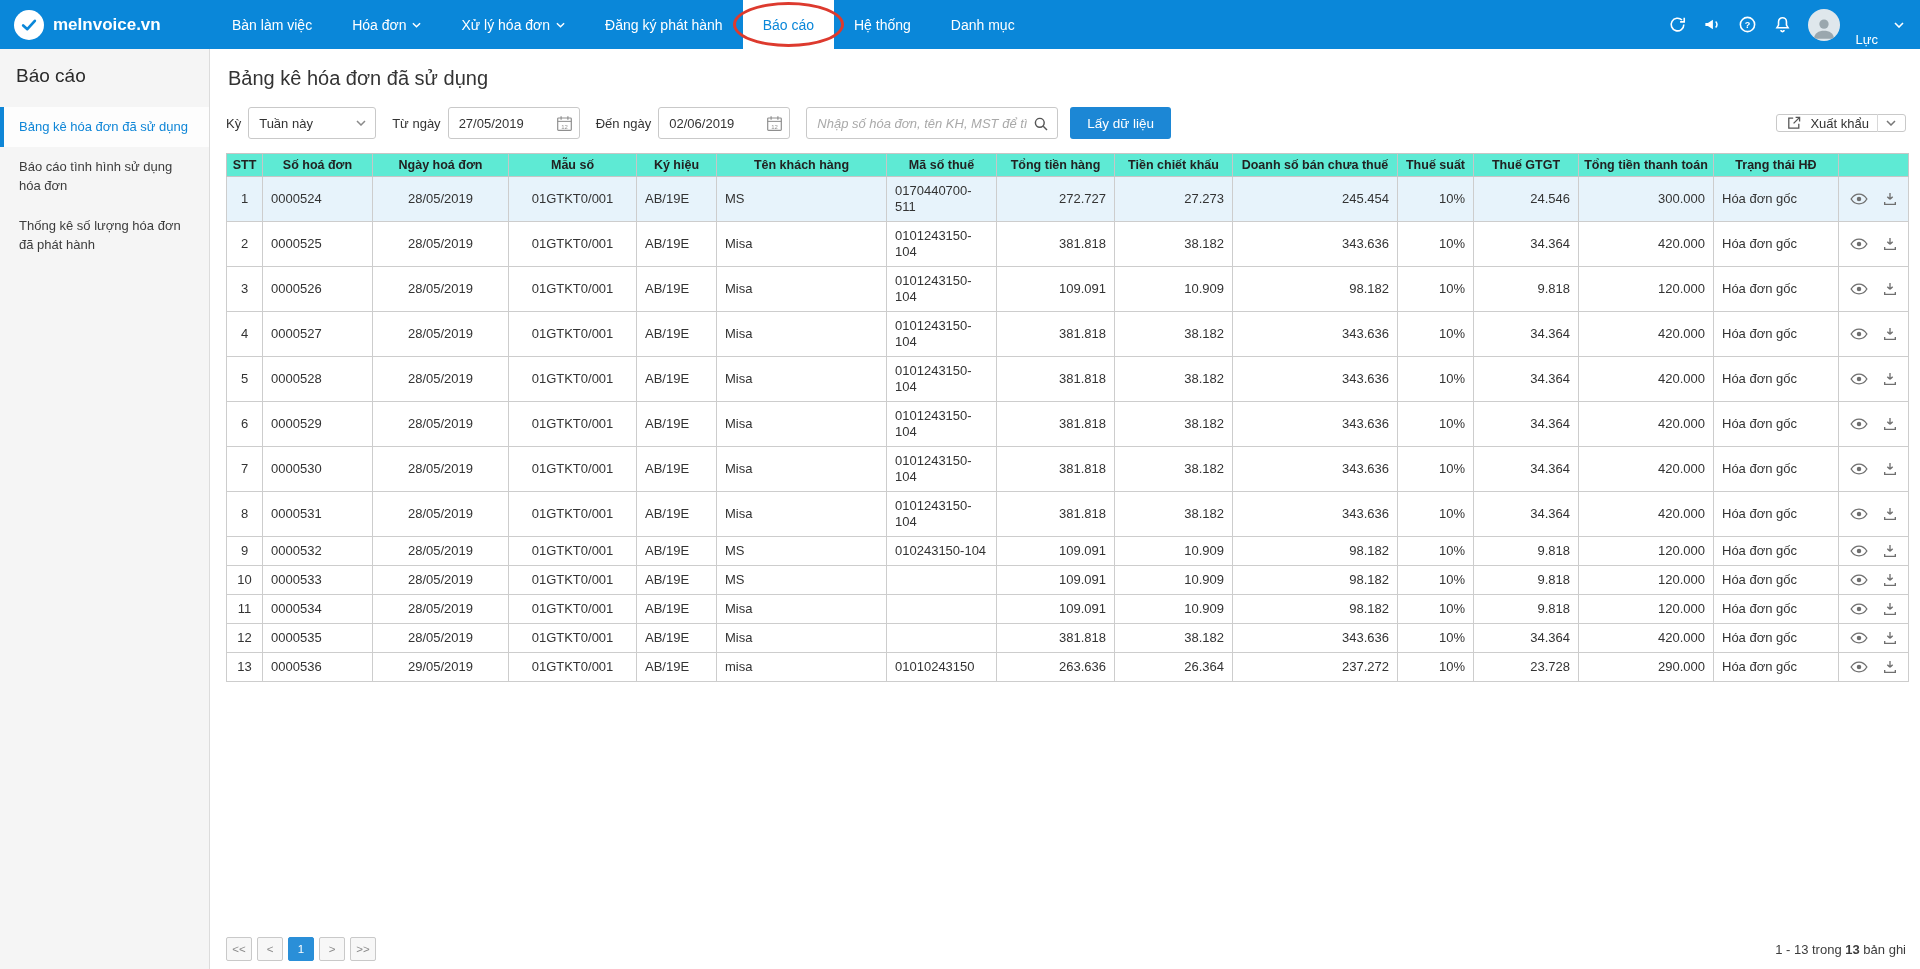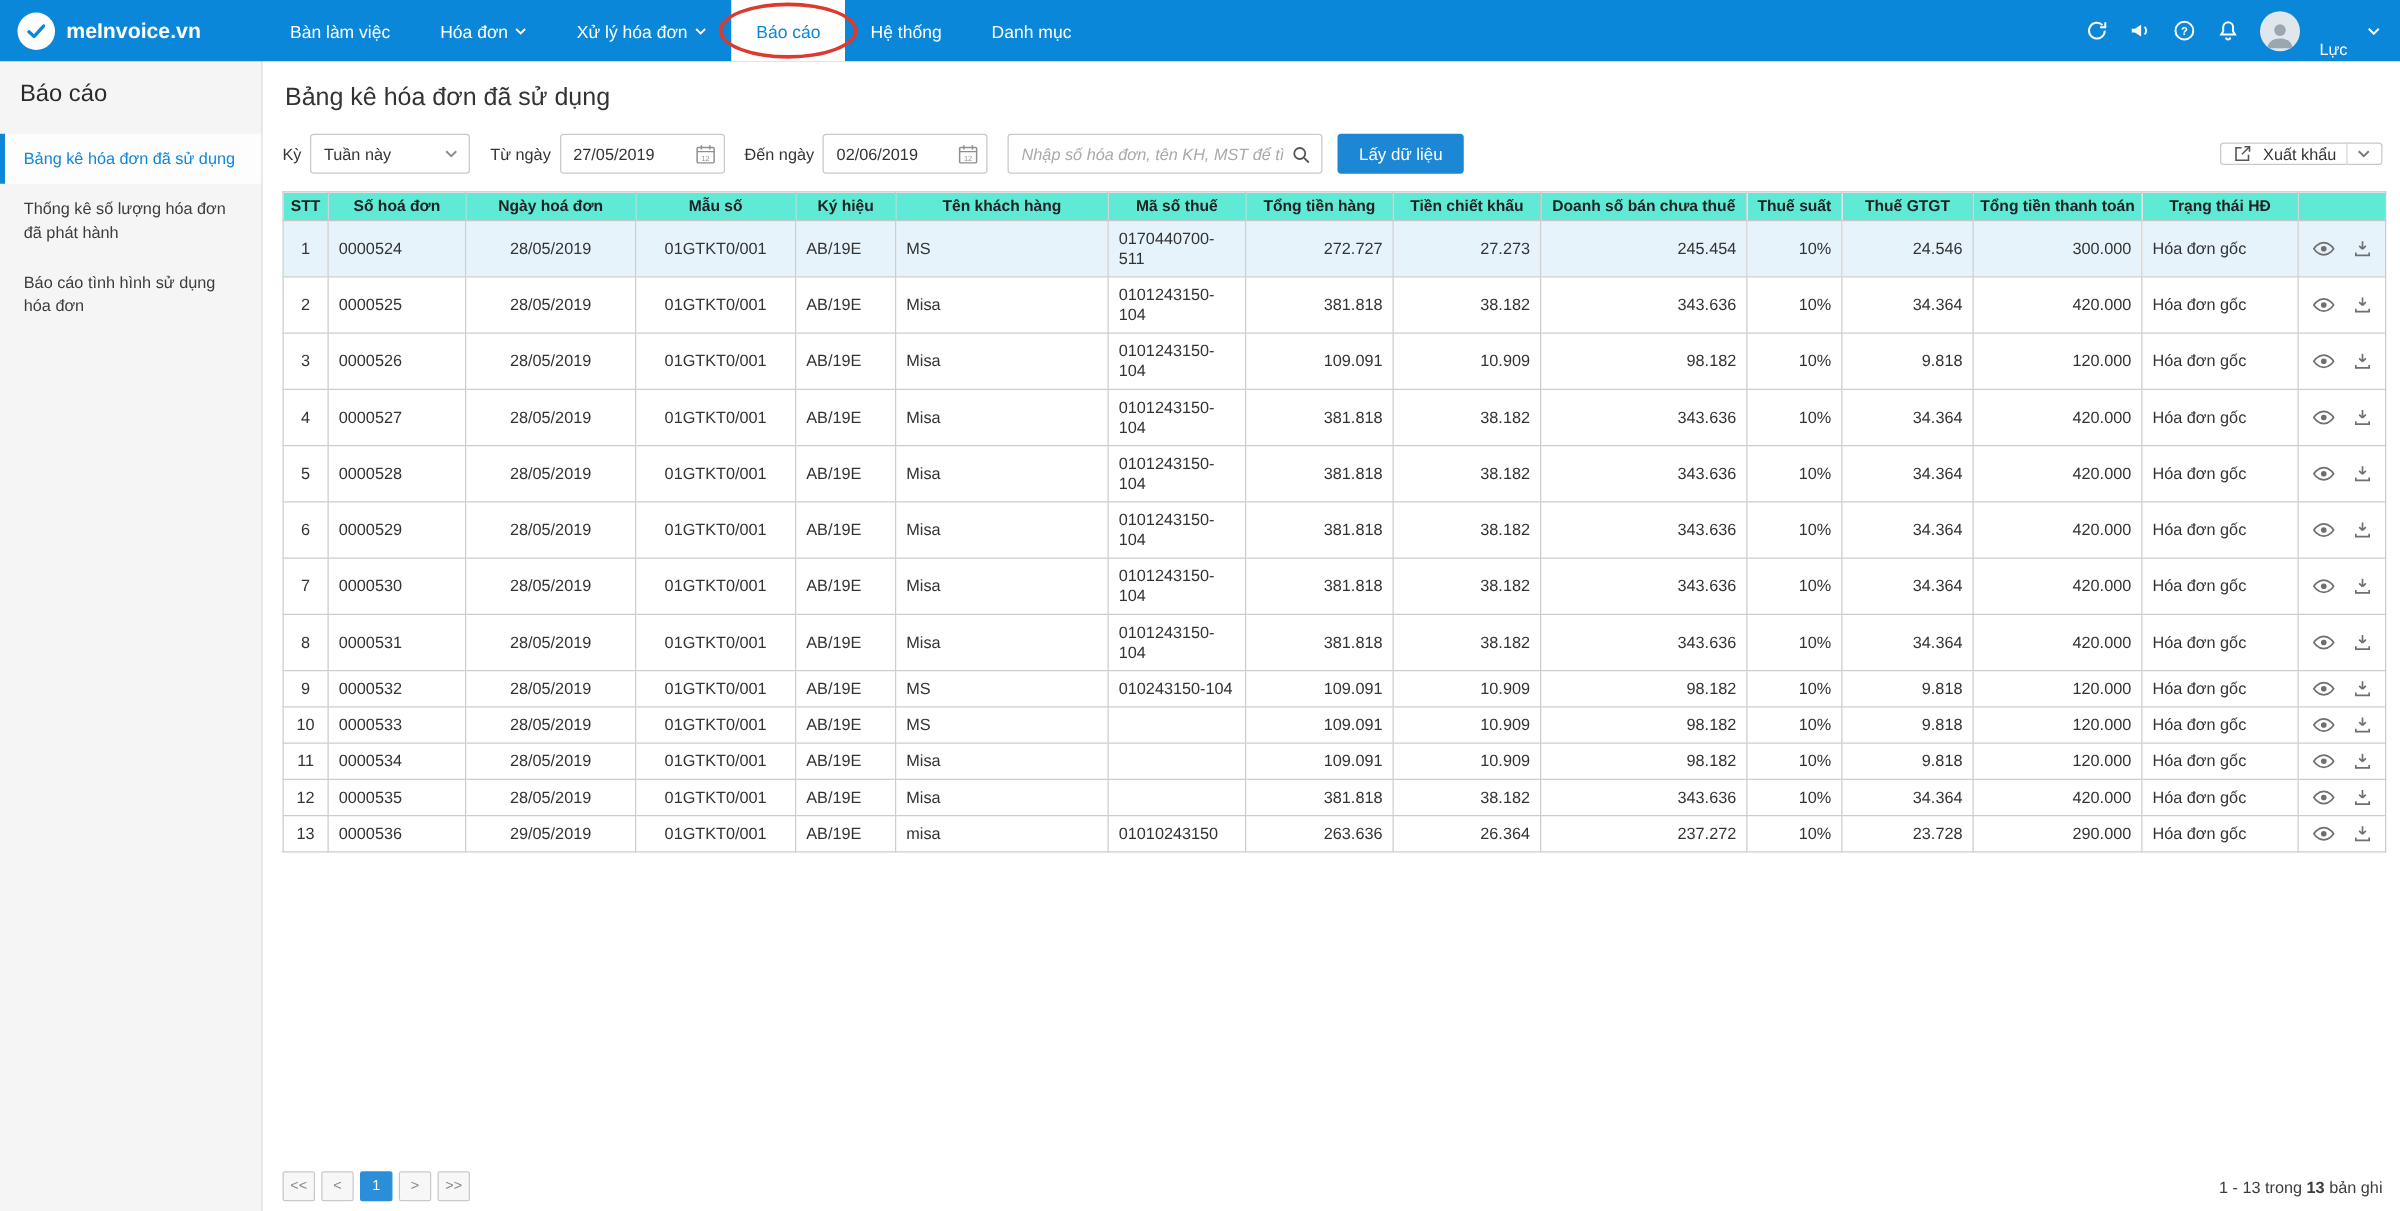--- a/index.html
+++ b/index.html
@@ -106,20 +106,23 @@
         <svg class="chev" viewBox="0 0 10 6" width="9" height="6">
           <path d="M1 1l4 4 4-4" fill="none" stroke="currentColor" stroke-width="1.6"></path>
         </svg>
       </div>
       <div class="nav-item">
         <span>Xử lý hóa đơn</span>
         <svg class="chev" viewBox="0 0 10 6" width="9" height="6">
           <path d="M1 1l4 4 4-4" fill="none" stroke="currentColor" stroke-width="1.6"></path>
         </svg>
       </div>
+      <div class="nav-item">
+        <span>Đăng ký phát hành</span>
+      </div>
       <div class="nav-item active">
         <span>Báo cáo</span>
         <span class="annotation-ring"></span>
       </div>
       <div class="nav-item">
         <span>Hệ thống</span>
       </div>
       <div class="nav-item">
         <span>Danh mục</span>
       </div>
@@ -161,22 +164,22 @@
           <path d="M1 1l4 4 4-4" fill="none" stroke="currentColor" stroke-width="1.6"></path>
         </svg>
     </span>
   </div>
 </div>
 
 <aside class="sidebar">
   <div class="sidebar-title">Báo cáo</div>
   <div id="sidebar-items">
       <div class="side-item active">Bảng kê hóa đơn đã sử dụng</div>
+      <div class="side-item">Báo cáo tình hình sử dụng hóa đơn</div>
       <div class="side-item">Thống kê số lượng hóa đơn đã phát hành</div>
-      <div class="side-item">Báo cáo tình hình sử dụng hóa đơn</div>
     </div>
 </aside>
 
 <div class="main">
   <div class="page-title">Bảng kê hóa đơn đã sử dụng</div>
 
   <div class="filters">
     <label>Kỳ</label>
     <div class="control select">
       <span>Tuần này</span>

